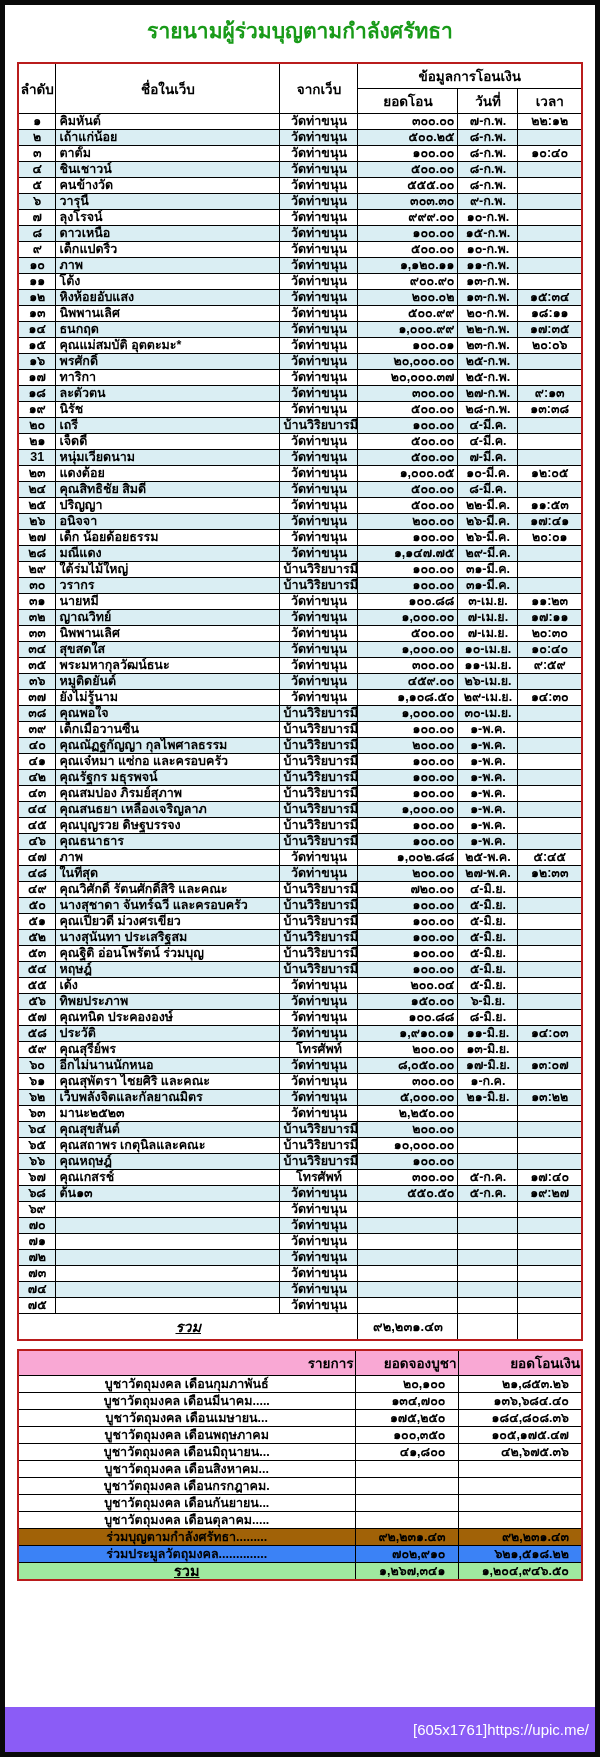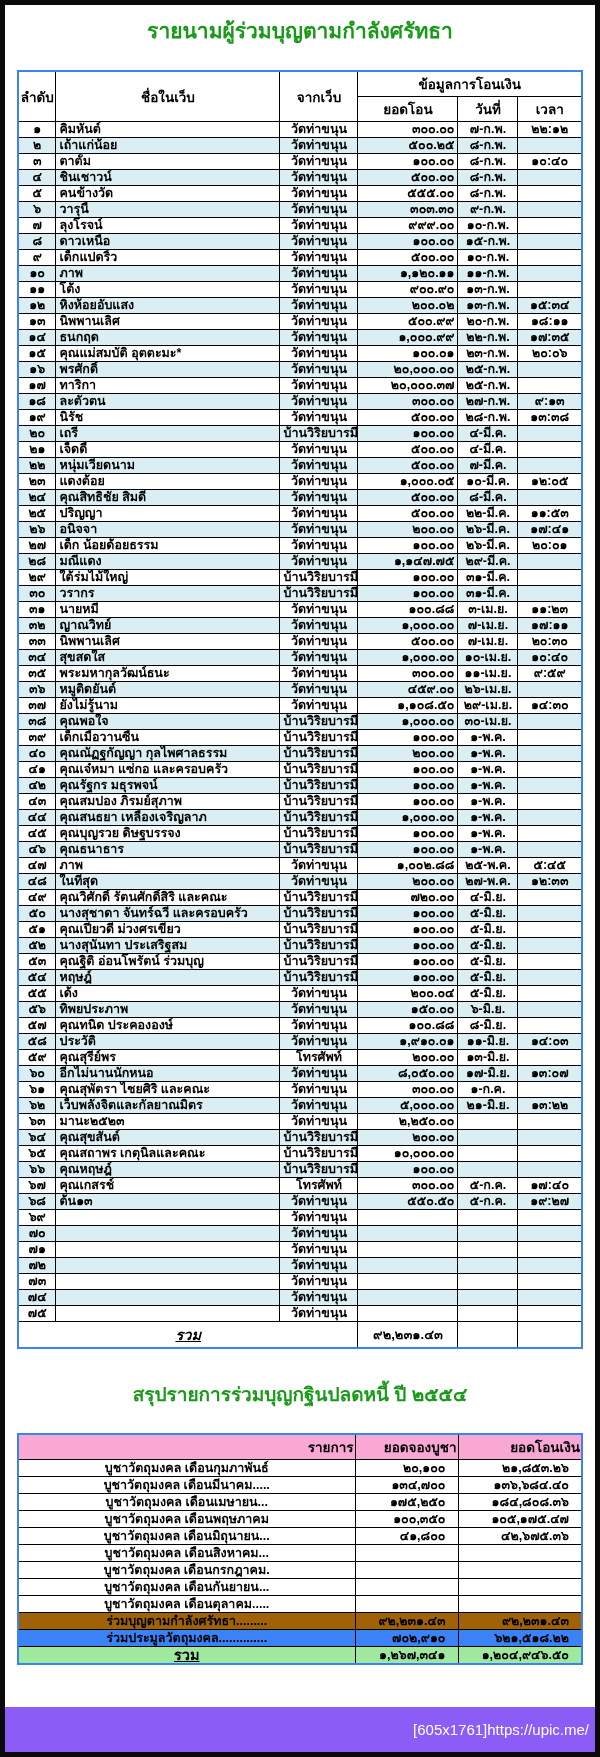--- a/index.html
+++ b/index.html
@@ -4,21 +4,21 @@
 <style>
   html,body{margin:0;padding:0;background:#fff;}
   .page{
     width:600px;height:1757px;background:#fff;border:5px solid #0a0a0a;
     box-sizing:border-box;position:relative;overflow:hidden;
     font-family:"Liberation Sans",sans-serif;
   }
   .title{color:#189a18;font-weight:bold;font-size:21px;text-align:center;padding:9px 0 7px;}
   .title2{color:#189a18;font-weight:bold;font-size:19px;text-align:center;padding:14px 0 8px;}
 
-  table{border-collapse:collapse;table-layout:fixed;width:564px;margin:16px auto;border:2px solid #3b82f6;}
+  table{border-collapse:collapse;table-layout:fixed;width:564px;margin:8px auto;border:2px solid #b91c1c;}
   th,td{border:1px solid #000;font-weight:bold;overflow:hidden;white-space:nowrap;box-sizing:border-box;}
 
   
   .t1 thead th{text-align:center;font-size:13.5px;height:21px;background:#fff;}
   .h-transfer{background:#90ee90;}
   .h-amt{background:#b3d9ee;}
   .h-date{background:#fcd5b4;}
   .h-time{background:#ffc9f9;}
   .t1 tbody td{height:15.4px;line-height:15px;padding:0 3px;font-size:12.5px;}
   .t1 tbody tr:nth-child(even) td{background:#daeef3;}
@@ -241,21 +241,21 @@
         </tr>
         <tr>
           <td class="c-no">๒๑</td>
           <td class="c-name">เจ็ดดี้</td>
           <td class="c-web">วัดท่าขนุน</td>
           <td class="c-amt">๕๐๐.๐๐</td>
           <td class="c-date">๔-มี.ค.</td>
           <td class="c-time"></td>
         </tr>
         <tr>
-          <td class="c-no">๒๒</td>
+          <td class="c-no">31</td>
           <td class="c-name">หนุ่มเวียดนาม</td>
           <td class="c-web">วัดท่าขนุน</td>
           <td class="c-amt">๕๐๐.๐๐</td>
           <td class="c-date">๗-มี.ค.</td>
           <td class="c-time"></td>
         </tr>
         <tr>
           <td class="c-no">๒๓</td>
           <td class="c-name">แดงต้อย</td>
           <td class="c-web">วัดท่าขนุน</td>
@@ -685,21 +685,20 @@
         <td colspan="3" class="t-label">
           <span>รวม</span>
         </td>
         <td class="t-amt">๙๒,๒๓๑.๔๓</td>
         <td></td>
         <td></td>
       </tr>
     </tfoot>
   </table>
 
-  <div class="title2">สรุปรายการร่วมบุญกฐินปลดหนี้ ปี ๒๕๕๔</div>
 
   <table class="t2">
     <colgroup>
       <col style="width:337px">
         <col style="width:103px">
         <col style="width:124px">
     </colgroup>
     <thead>
       <tr>
         <th>รายการ</th>

